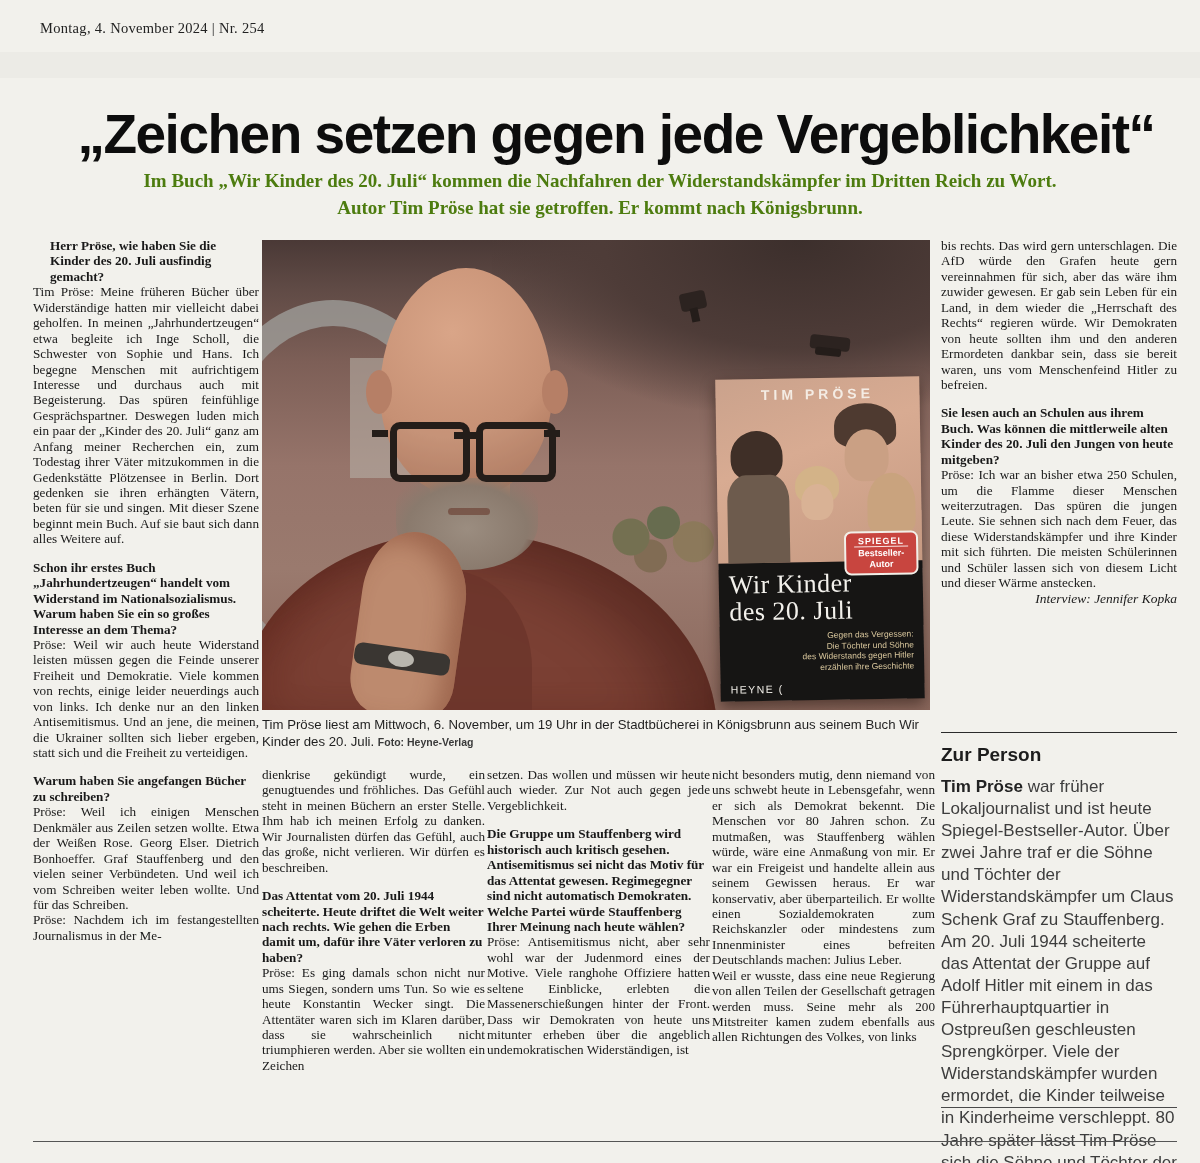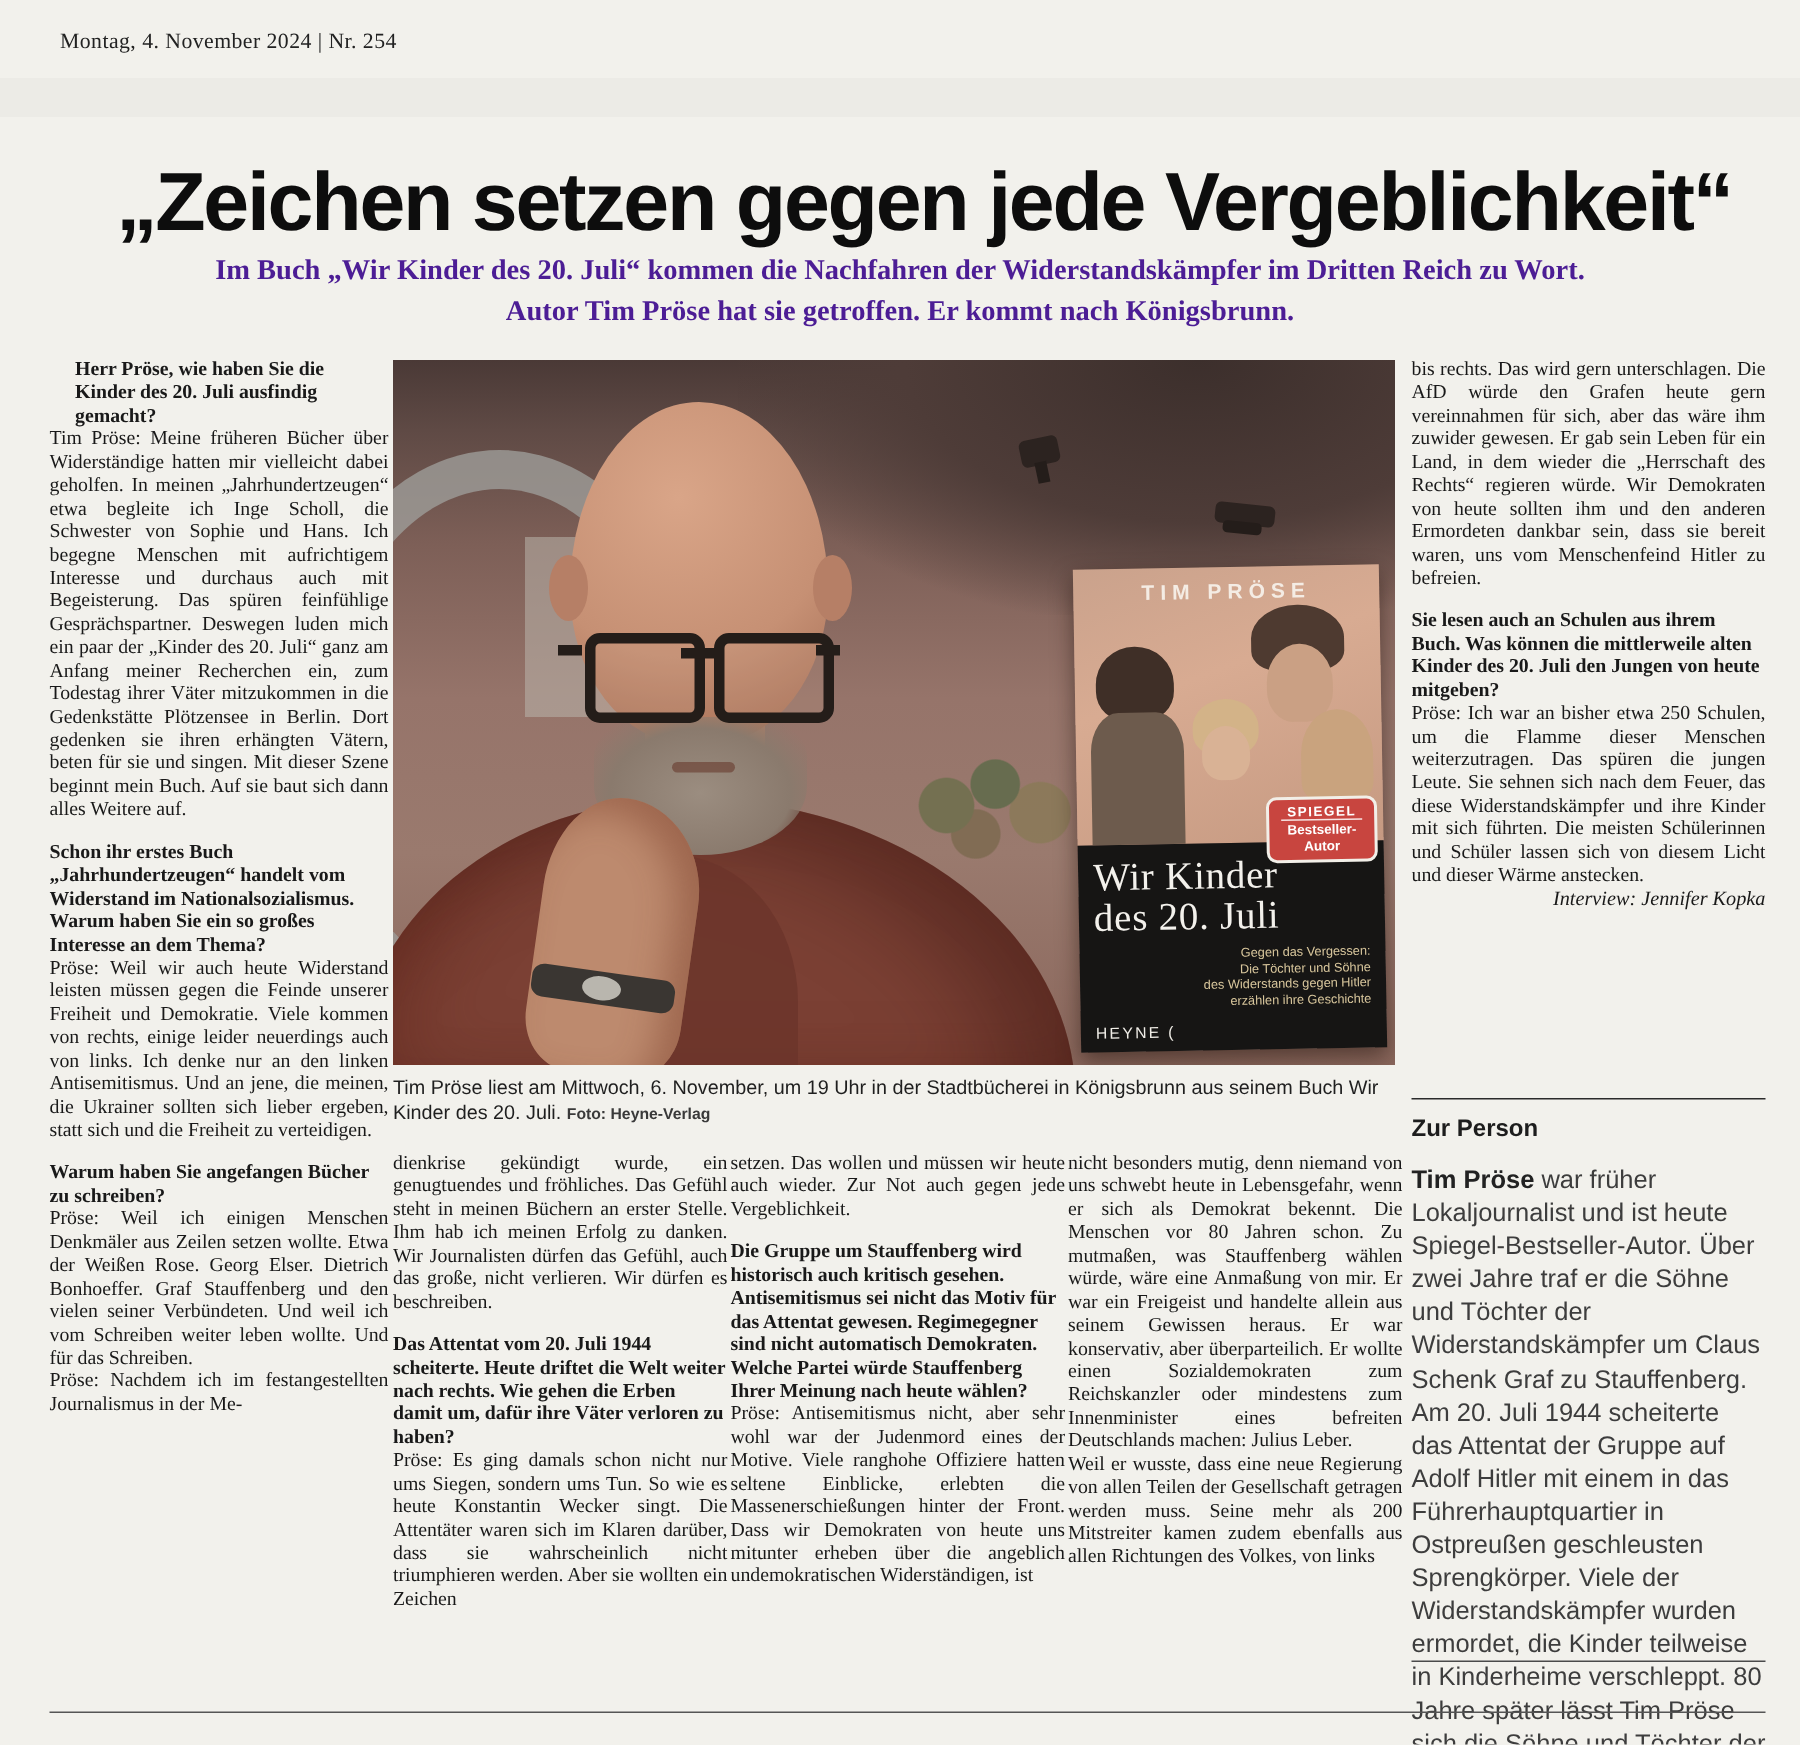--- a/index.html
+++ b/index.html
@@ -11,21 +11,21 @@
   }
   .scan-band{position:absolute;left:0;top:52px;width:1200px;height:26px;background:#e7e6e1;opacity:.55;}
   .dateline{position:absolute;left:40px;top:20px;font-size:14.5px;letter-spacing:.3px;color:#222;}
   .headline{
     position:absolute;left:20px;top:86px;width:1160px;text-align:center;
     font-family:"Liberation Sans", sans-serif;font-weight:700;
     font-size:55px;letter-spacing:-1.5px;color:#0d0d0d;white-space:nowrap;
   }
   .subhead{
     position:absolute;left:60px;top:168px;width:1080px;text-align:center;
-    font-size:19px;font-weight:700;line-height:1.42;color:#4c1d95;
+    font-size:19px;font-weight:700;line-height:1.42;color:#4d7c0f;
   }
   
   .col{
     position:absolute;font-size:13.2px;line-height:1.17;text-align:justify;
     overflow:hidden;color:#191919;
   }
   .col p{margin:0;}
   .col p.q{font-weight:700;margin-top:13px;text-align:left;}
   .col p.q.first{margin-top:0;margin-left:17px;}
   .speaker{}
@@ -108,21 +108,21 @@
     font-size:8.5px;line-height:1.25;}
   .bc-pub{position:absolute;left:10px;bottom:6px;color:#efece6;font-family:"Liberation Sans", sans-serif;
     font-size:10.5px;letter-spacing:1.5px;}
   
   .caption{position:absolute;left:262px;top:716px;width:672px;
     font-family:"Liberation Sans", sans-serif;font-size:13.2px;line-height:1.32;color:#1f1f1f;}
   .cap-credit{font-size:10.5px;color:#3a3a3a;font-weight:bold;}
   
   .zp-rule{position:absolute;left:941px;top:732px;width:236px;border-top:1.6px solid #2b2b2b;}
   .zp-heading{position:absolute;left:941px;top:744px;font-family:"Liberation Sans", sans-serif;
-    font-weight:700;font-size:16px;color:#1d1d1d;}
+    font-weight:700;font-size:19px;color:#1d1d1d;}
   .zp-body{position:absolute;left:941px;top:776px;width:236px;
     font-family:"Liberation Sans", sans-serif;font-size:17px;line-height:1.3;color:#3d3d3d;}
   .zp-body b{color:#222;}
   .zp-endrule{position:absolute;left:941px;top:1107px;width:236px;border-top:1px solid #4a4a4a;}
   .bottom-rule{position:absolute;left:33px;top:1141px;width:1144px;border-top:1px solid #555;}
 </style>
 </head>
 <body>
 
 <div class="scan-band"></div>

